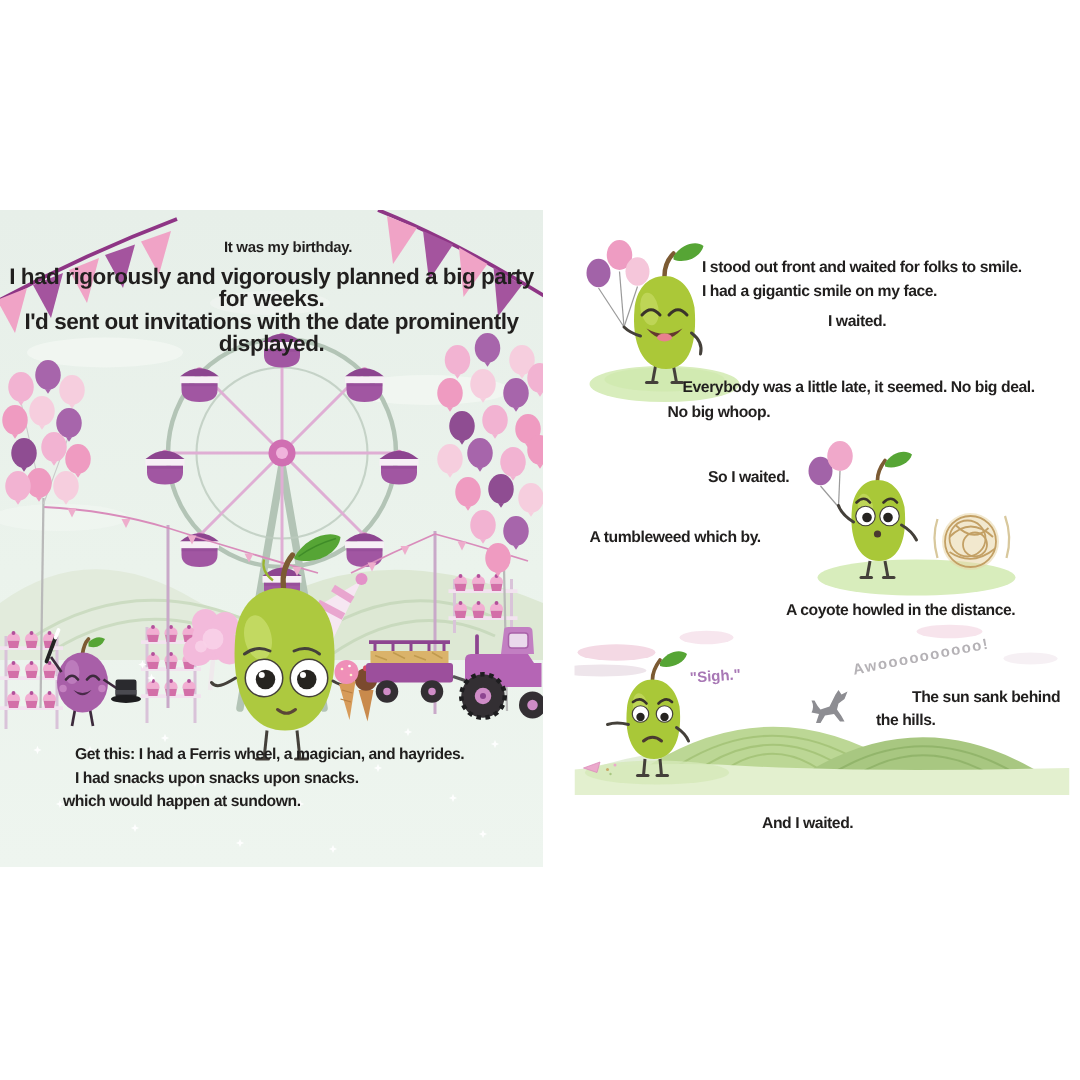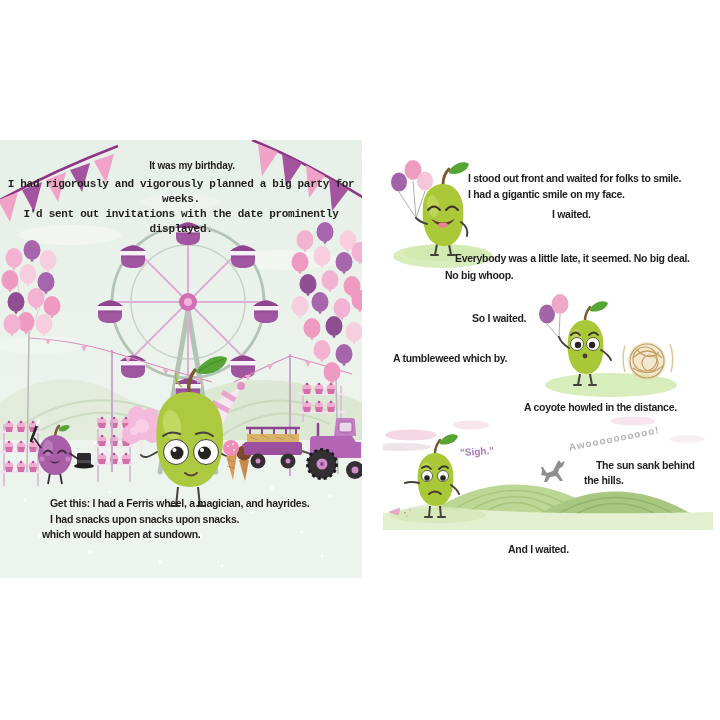--- a/index.html
+++ b/index.html
@@ -4,21 +4,21 @@
 <style>
   html,body{margin:0;padding:0;background:#ffffff;}
   .stage{position:relative;width:720px;height:720px;background:#ffffff;overflow:hidden;
          font-family:"Liberation Sans",sans-serif;color:#211f1e;}
   
   .left-page{position:absolute;left:0;top:140px;width:362px;height:438px;
              background:linear-gradient(#e7efe9,#ebf3ec 55%,#eef5ef);overflow:hidden;}
   .left-page svg{position:absolute;left:0;top:0;}
   .lp-intro{position:absolute;top:20px;left:0;right:0;text-align:center;z-index:3;}
   .lp-title{font-size:10px;font-weight:700;margin:0 0 6px 22px;letter-spacing:-0.2px;}
-  .lp-line{font-size:11px;font-weight:700;line-height:15px;letter-spacing:-0.3px;font-family:Liberation Mono, monospace;}
+  .lp-line{font-size:15px;font-weight:700;line-height:15px;letter-spacing:-0.3px;}
   .lp-para{position:absolute;left:42px;top:356px;z-index:3;font-size:10.5px;font-weight:700;
            line-height:15.5px;letter-spacing:-0.3px;text-align:left;}
   .lp-para .ind{margin-left:8px;}
   
   .rp-text{position:absolute;font-size:10.5px;font-weight:700;letter-spacing:-0.3px;
            line-height:16px;white-space:nowrap;z-index:3;}
   .vignette{position:absolute;z-index:1;}
   .fx-text{position:absolute;font-weight:700;white-space:nowrap;z-index:3;}
   .sigh{left:460px;top:446px;font-size:10px;color:#a878b5;transform:rotate(-4deg);}
   .howl{left:568px;top:433px;font-size:10px;color:#b5b2b6;letter-spacing:1px;transform:rotate(-11deg);}
@@ -491,20 +491,20 @@
   </div>
   <div class="rp-text" style="left:552px;top:206px;">I waited.</div>
   <div class="rp-text" style="left:445px;top:250px;line-height:17px;">
     <div style="margin-left:10px;">Everybody was a little late, it seemed. No big deal.</div>
     <div>No big whoop.</div>
   </div>
   <div class="rp-text" style="left:472px;top:310px;">So I waited.</div>
   <div class="rp-text" style="left:393px;top:350px;">A tumbleweed which by.</div>
   <div class="rp-text" style="left:524px;top:399px;">A coyote howled in the distance.</div>
   <div class="rp-text" style="left:584px;top:458px;line-height:15px;">
-    <div style="margin-left:12px;">The sun sank behind</div>
+    <div style="margin-left:24px;">The sun sank behind</div>
     <div>the hills.</div>
   </div>
   <div class="rp-text" style="left:508px;top:541px;">And I waited.</div>
   <div class="fx-text sigh">"Sigh."</div>
   <div class="fx-text howl">Awoooooooooo!</div>
 
 </div>
 
 </body></html>

